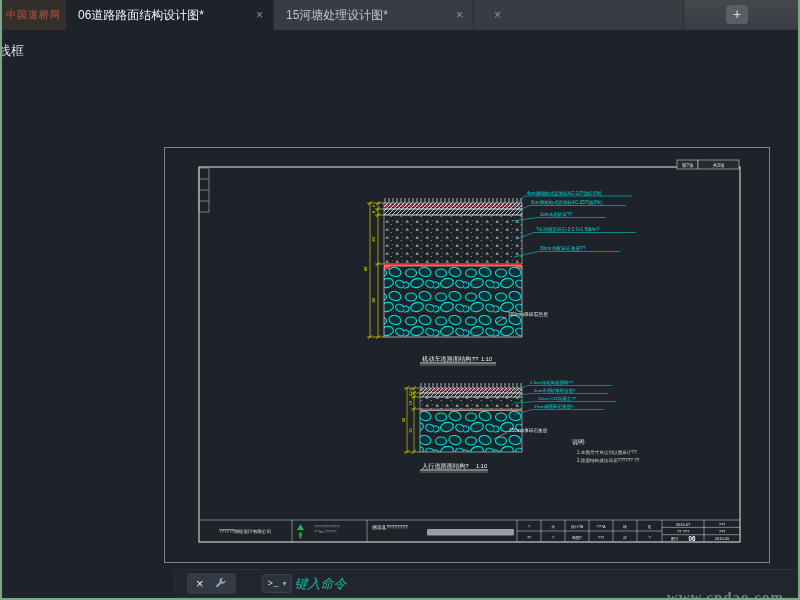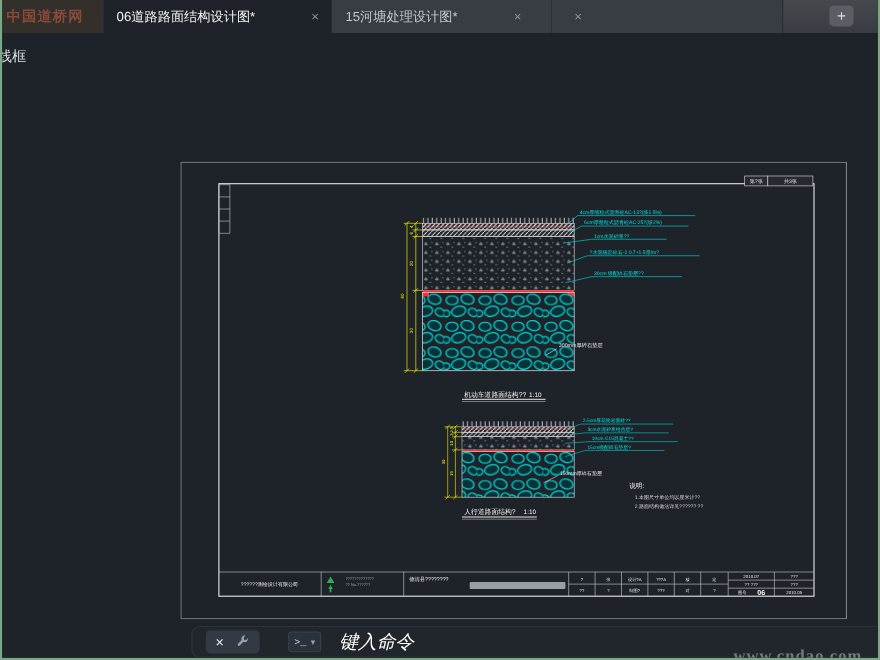--- a/index.html
+++ b/index.html
@@ -12,31 +12,31 @@
     border-right:2px solid #7aa884;
     border-bottom:2px solid #7aa884;
   }
   
   .tabbar {
     position:absolute; left:0; top:0; width:100%; height:30px;
     background:linear-gradient(#45494e,#393d43);
     display:flex; align-items:stretch;
   }
   .top-watermark {
-    width:92px; flex:none; background:#33302c;
-    color:#8a4a38; font-weight:bold; font-size:13px; letter-spacing:1px;
+    width:64px; flex:none; background:#33302c;
+    color:#8a4a38; font-weight:bold; font-size:10px; letter-spacing:1px;
     font-family:"Liberation Serif", serif;
     display:flex; align-items:center; padding-left:4px;
     white-space:nowrap; overflow:hidden;
   }
   .tab {
-    display:flex; align-items:center; 
+    display:flex; align-items:center; justify-content:space-between;
     padding:0 10px 0 12px; font-size:12px; color:#c3c7cb;
     background:#383d43; border-right:1px solid #2b2f34;
-    white-space:nowrap; overflow:hidden; cursor:default;gap:43px;
+    white-space:nowrap; overflow:hidden; cursor:default;
   }
   .tab.t1 { width:208px; }
   .tab.t2 { width:200px; }
   .tab.t3 { width:210px; }
   .tab.active { background:#1e2329; color:#f2f4f5; }
   .tab .close { color:#8f959b; font-size:12px; margin-left:8px; }
   .newtab {
     margin:5px 0 0 42px; width:22px; height:19px; flex:none;
     border-radius:4px; background:#5a5f65; color:#dadde0;
     font-size:14px; line-height:18px; text-align:center;
@@ -59,21 +59,21 @@
     display:flex; align-items:center; padding:0 9px; gap:10px;
   }
   .cmd-x { color:#e8ebee; font-size:13px; line-height:1; }
   .cmd-prompt {
     margin-left:26px; height:19px; background:#2b323b;
     border:1px solid #3a424c; border-radius:3px;
     display:flex; align-items:center; padding:0 5px; gap:4px;
     color:#d7dce1; font-size:9px; font-family:"Liberation Mono", monospace;
   }
   .cmd-prompt .dd { font-size:8px; color:#97a0aa; font-family:"Liberation Sans",sans-serif; }
-  .cmd-placeholder { margin-left:16px; color:#ffffff; font-size:17px; font-style:italic; }
+  .cmd-placeholder { margin-left:2px; color:#14b8a6; font-size:13px; font-style:italic; }
   .bottom-watermark {
     position:absolute; right:14px; top:559px; z-index:5;
     color:#767c84; font-size:15px; letter-spacing:1px;
     font-family:"Liberation Serif", serif;
     font-weight:bold;
   }
 </style>
 </head>
 <body>
 

